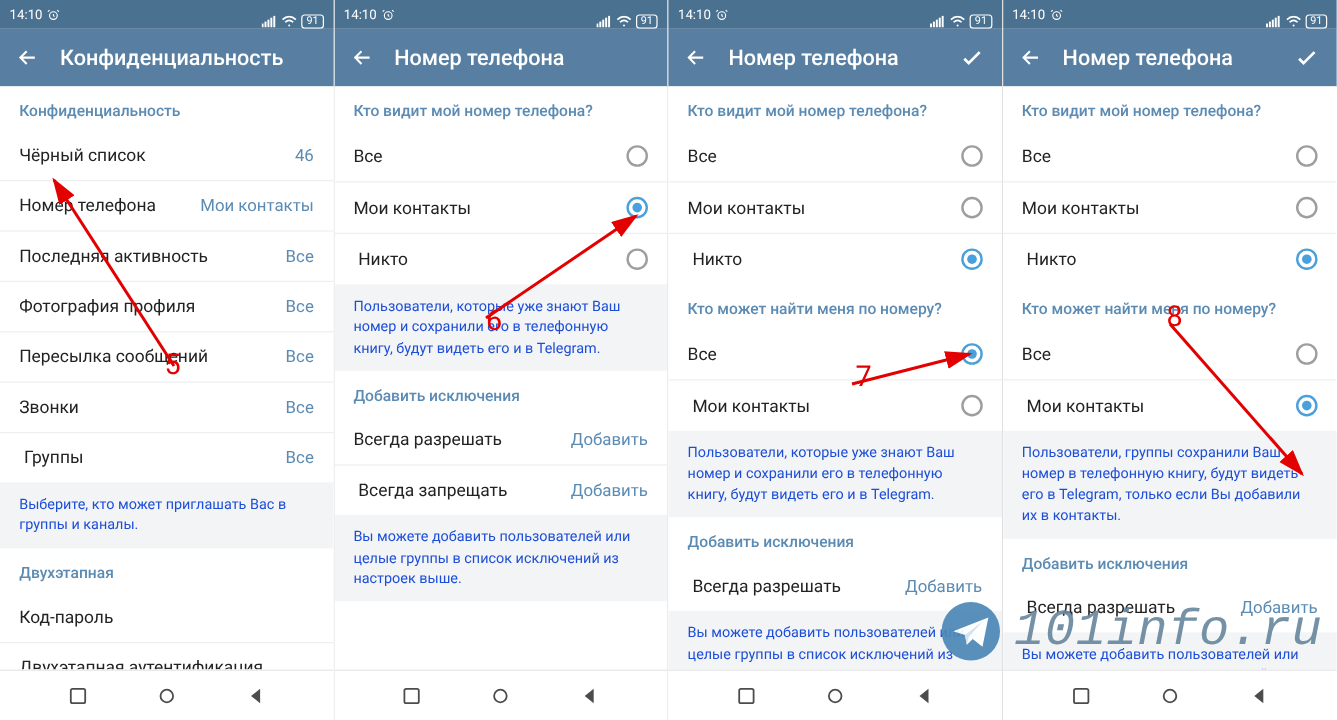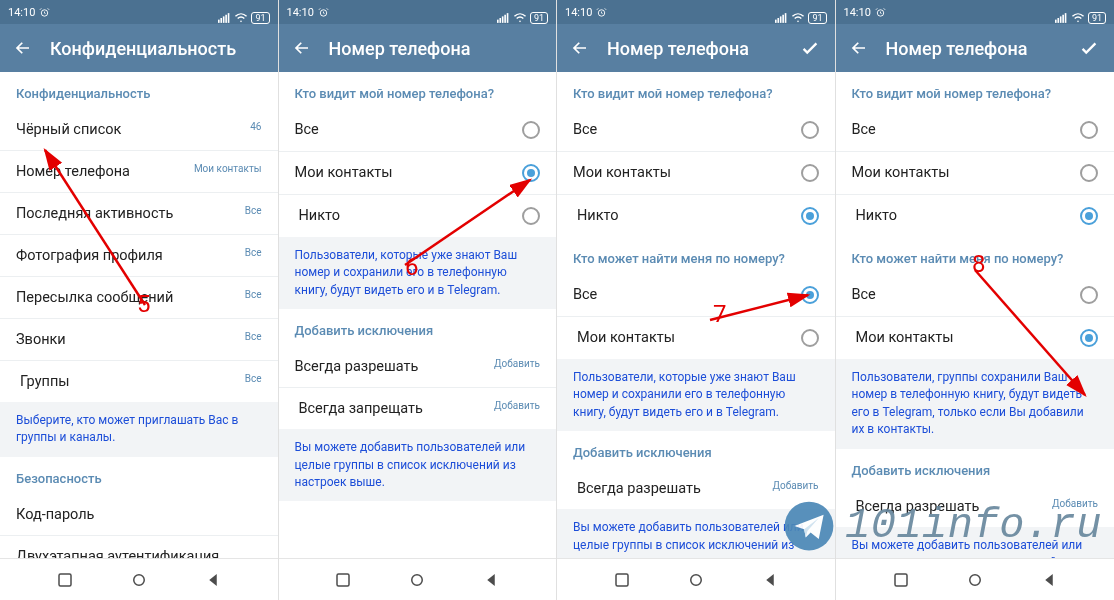--- a/index.html
+++ b/index.html
@@ -9,23 +9,23 @@
   .screen:last-child { border-right:none; }
   .statusbar { height:22px; background:#4b7191; color:#fff; display:flex; align-items:center; justify-content:space-between; padding:12px 8px; font-size:11px; }
   .statusbar .left { display:flex; align-items:center; gap:4px; }
   .statusbar .right { display:flex; align-items:center; gap:3px;margin-top:12px; }
   .statusbar svg { display:block; }
   .appbar { height:48px; background:#587fa1; color:#fff; display:flex; align-items:center; padding:0 14px; gap:18px; font-size:18px; font-weight:500; }
   .appbar .back { width:18px; height:18px; }
   .appbar .spacer { flex:1; }
   .content { flex:1; overflow:hidden; background:#fff; }
   .section-header { color:#5b8bb3; font-size:13px; font-weight:500; padding:14px 16px 8px 16px; }
-  .row { display:flex; align-items:flex-start; justify-content:space-between; padding:12px 16px; border-bottom:1px solid #eceff1; font-size:14.5px; color:#222; }
+  .row { display:flex; align-items:flex-end; justify-content:space-between; padding:12px 16px; border-bottom:1px solid #eceff1; font-size:14.5px; color:#222; }
   .row.noborder { border-bottom:none;padding-left:20px; }
-  .row .value { color:#5b8bb3; font-size:10px; }
+  .row .value { color:#5b8bb3; font-size:14px; }
   .row .radio { width:18px; height:18px; border:2px solid #9e9e9e; border-radius:50%; position:relative; }
   .row .radio.selected { border-color:#4aa0da; }
   .row .radio.selected::after { content:""; position:absolute; left:3px; top:3px; width:8px; height:8px; background:#4aa0da; border-radius:50%; }
   .footer-text { background:#f2f4f6; color:#1d4ed8; font-size:12px; padding:10px 16px; line-height:1.45; }
   .navbar { height:42px; background:#fff; border-top:1px solid #e5e5e5; display:flex; align-items:center; justify-content:space-evenly; }
   .navbar .nb { width:18px; height:18px; fill:#4c4c4c; }
   .arrow { position:absolute; pointer-events:none; z-index:50; }
   .annot { position:absolute; color:#e30000; font-size:24px; font-weight:400; z-index:55; pointer-events:none; }
   .watermark { position:absolute; right:12px; bottom:48px; display:flex; align-items:center; gap:10px; z-index:60; opacity:0.92; }
   .watermark .wm-icon { width:52px; height:52px; }
@@ -91,21 +91,21 @@
     </div>
     <div class="row">
       <span>Звонки</span>
       <span class="value">Все</span>
     </div>
     <div class="row noborder">
       <span>Группы</span>
       <span class="value">Все</span>
     </div>
     <div class="footer-text">Выберите, кто может приглашать Вас в группы и каналы.</div>
-    <div class="section-header">Безопасность</div>
+    <div class="section-header">Двухэтапная</div>
     <div class="row">
           <span>Код-пароль</span>
         </div>
     <div class="row">
           <span>Двухэтапная аутентификация</span>
         </div>
 
   </div>
   <div class="navbar">
     <svg class="nb" viewBox="0 0 24 24">

